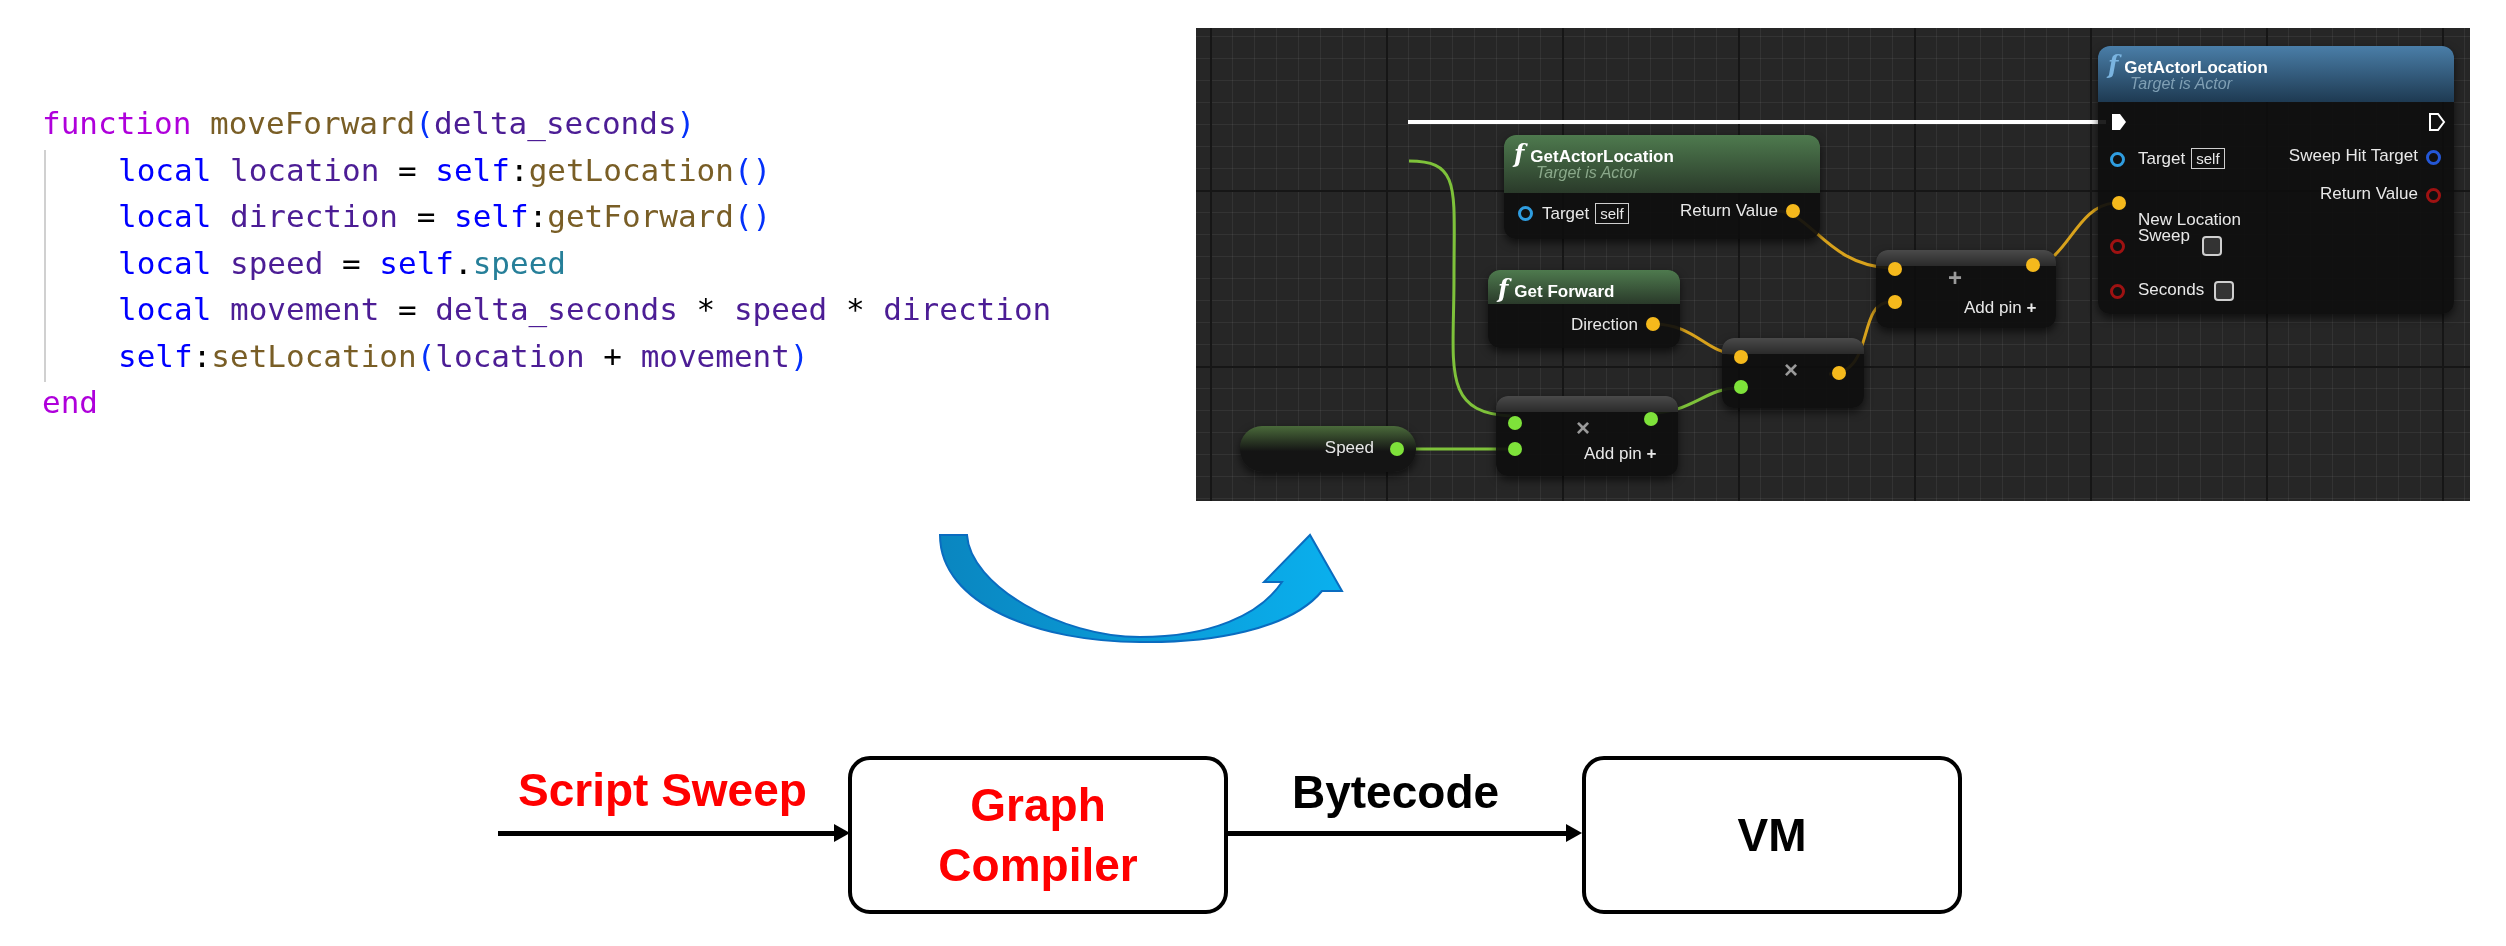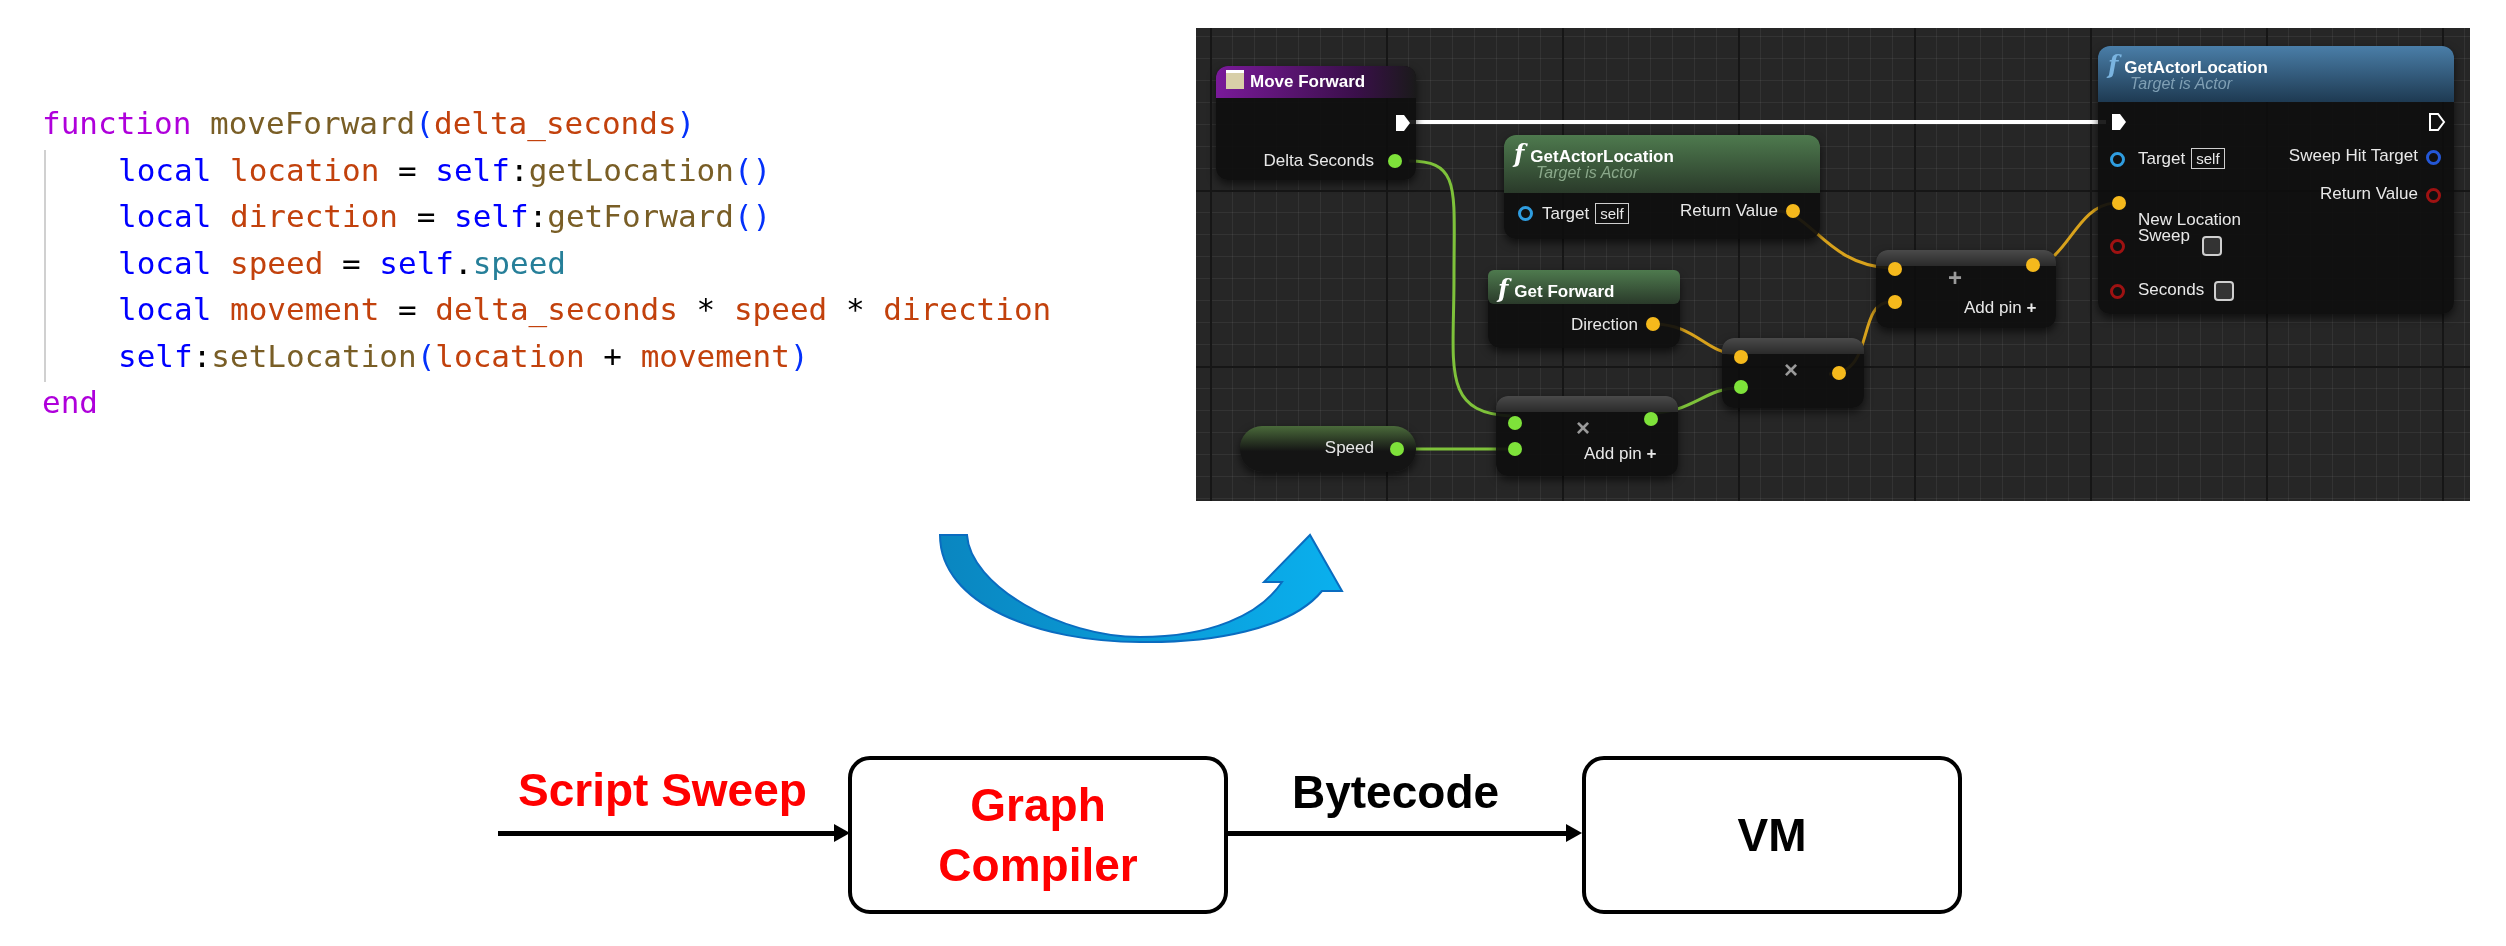--- a/index.html
+++ b/index.html
@@ -6,21 +6,21 @@
   body { width:2506px; height:946px; background:#ffffff; position:relative; overflow:hidden; font-family:"Liberation Sans", sans-serif; }
 
   
   .code { position:absolute; left:42px; top:100px; font-family:"DejaVu Sans Mono", monospace; font-size:31px; line-height:46.5px; white-space:pre; }
   .code .line { height:46.5px; }
   .code .indent { padding-left:76px; }
   .guide { position:absolute; left:44px; top:150px; width:2px; height:232px; background:#d0d0d0; }
   .kw-fn { color:#af00db; }
   .fn-name { color:#795e26; }
   .punc { color:#0431fa; }
-  .var { color:#c2410c; }
+  .var { color:#4c1d95; }
   .kw { color:#0000ff; }
   .op { color:#000000; }
   .prop { color:#267f99; }
 
   
   .bp { position:absolute; left:1196px; top:28px; width:1274px; height:473px; background-color:#262626;
         background-image:
           linear-gradient(#161616 2px, transparent 2px),
           linear-gradient(90deg, #161616 2px, transparent 2px),
           linear-gradient(rgba(255,255,255,0.06) 1px, transparent 1px),
@@ -69,44 +69,34 @@
     <line x1="212" y1="94" x2="910" y2="94" stroke="#ffffff" stroke-width="4"></line>
     <path d="M213 133 C 265 133, 258 160, 258 250 S 245 385, 315 388" fill="none" stroke="#7ec23a" stroke-width="3"></path>
     <path d="M204 421 L 316 421" fill="none" stroke="#7ec23a" stroke-width="3"></path>
     <path d="M455 385 C 495 385, 510 360, 541 360" fill="none" stroke="#7ec23a" stroke-width="3"></path>
     <path d="M457 296 C 500 296, 510 326, 541 326" fill="none" stroke="#d8a21c" stroke-width="3"></path>
     <path d="M581 183 C 615 183, 630 237, 694 240" fill="none" stroke="#d8a21c" stroke-width="3"></path>
     <path d="M633 346 C 680 346, 660 275, 694 274" fill="none" stroke="#d8a21c" stroke-width="3"></path>
     <path d="M839 236 C 870 236, 880 178, 918 175" fill="none" stroke="#d8a21c" stroke-width="3"></path>
   </svg>
 
-  <div class="node" style="left:20px;top:38px;width:200px;height:114px;">
-    <div class="hdr purple">
-      <span style="display:inline-block;width:18px;height:16px;background:#d8cfa8;vertical-align:-2px;margin-right:6px;border-top:3px solid #fff;"></span><span>Move Forward</span>
-    </div>
-    <svg style="position:absolute;left:178px;top:47px" width="18" height="20">
-        <path d="M2 2 L10 2 L16 10 L10 18 L2 18 Z" fill="#fff"></path>
-      </svg>
-    <span class="lbl" style="right:42px;top:85px;">Delta Seconds</span>
-    <span class="pin green" style="left:172px;top:88px;"></span>
-  </div>
 
   <div class="node" style="left:308px;top:107px;width:316px;height:104px;">
     <div class="hdr green" style="height:50px;">
       <span class="fsym">f</span><span>GetActorLocation</span>
       <div class="sub" style="margin-left:22px;margin-top:-4px;">Target is Actor</div>
     </div>
     <span class="pin ring-blue" style="left:14px;top:71px;"></span>
     <span class="lbl" style="left:38px;top:68px;"><span>Target</span><span class="selfbox">self</span></span>
     <span class="lbl" style="right:42px;top:66px;">Return Value</span>
     <span class="pin yellow" style="left:282px;top:69px;"></span>
   </div>
 
   <div class="node" style="left:292px;top:242px;width:192px;height:78px;">
-    <div class="hdr green" style="height:26px;border-radius:6px;">
+    <div class="hdr green" style="height:26px;">
       <span class="fsym">f</span><span>Get Forward</span>
     </div>
     <span class="lbl" style="right:42px;top:45px;">Direction</span>
     <span class="pin yellow" style="left:158px;top:47px;"></span>
   </div>
 
   <div class="node" style="left:44px;top:398px;width:176px;height:46px;border-radius:22px;background:linear-gradient(180deg,#4a6a3a,#141414 55%);">
     <span class="lbl" style="right:42px;top:12px;">Speed</span>
     <span class="pin green" style="left:150px;top:16px;"></span>
   </div>

